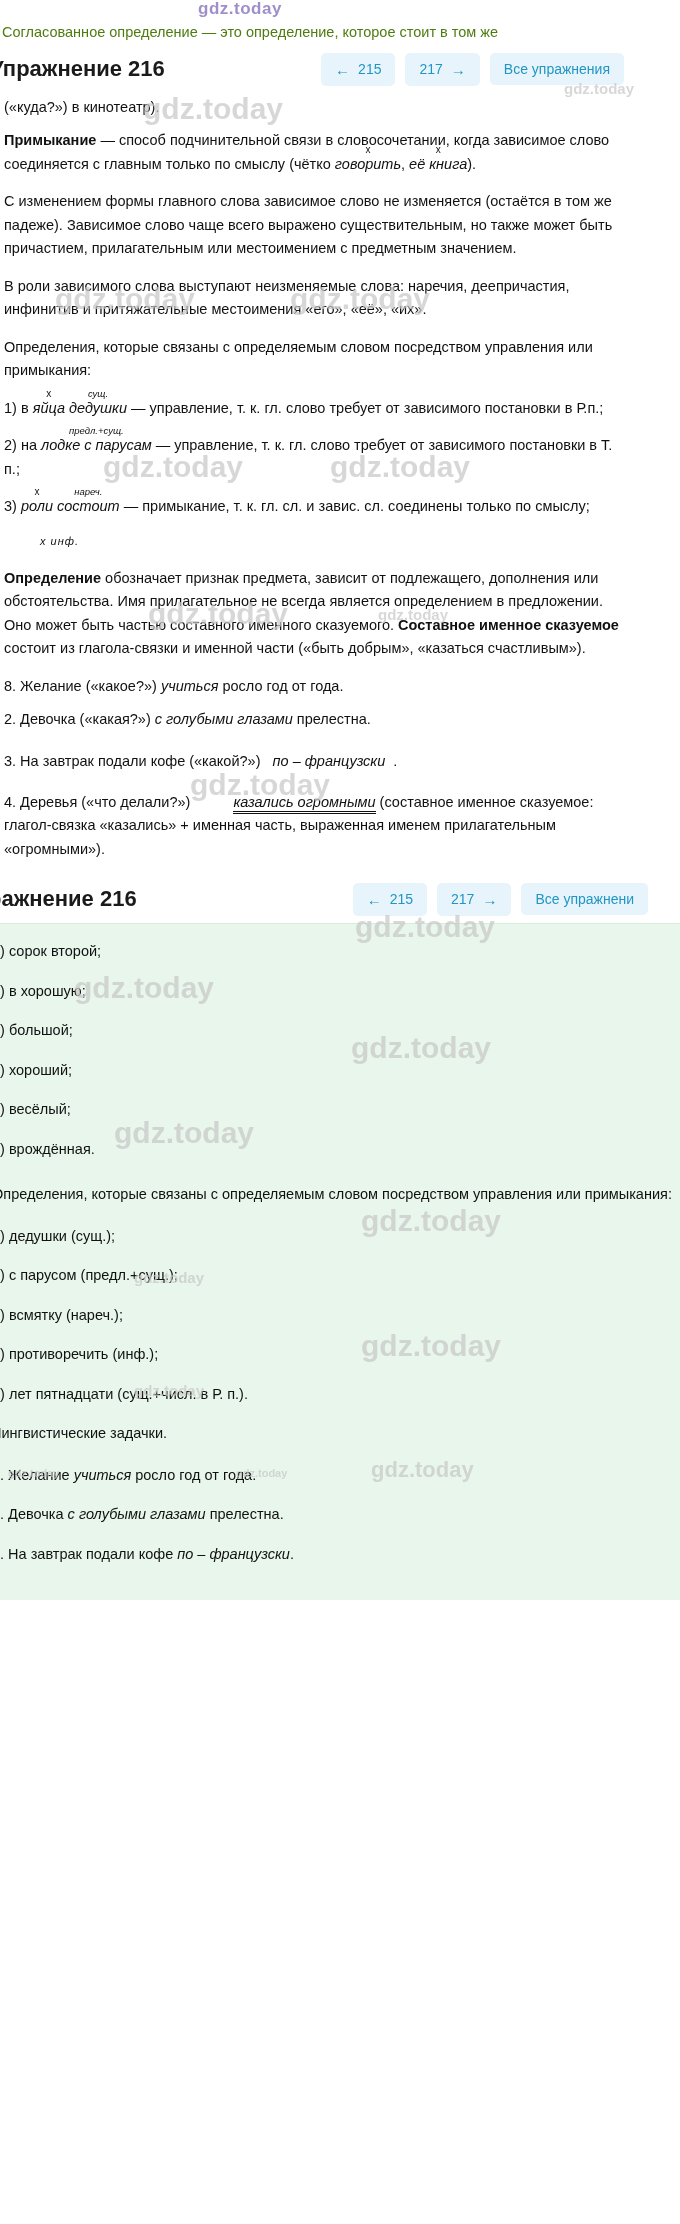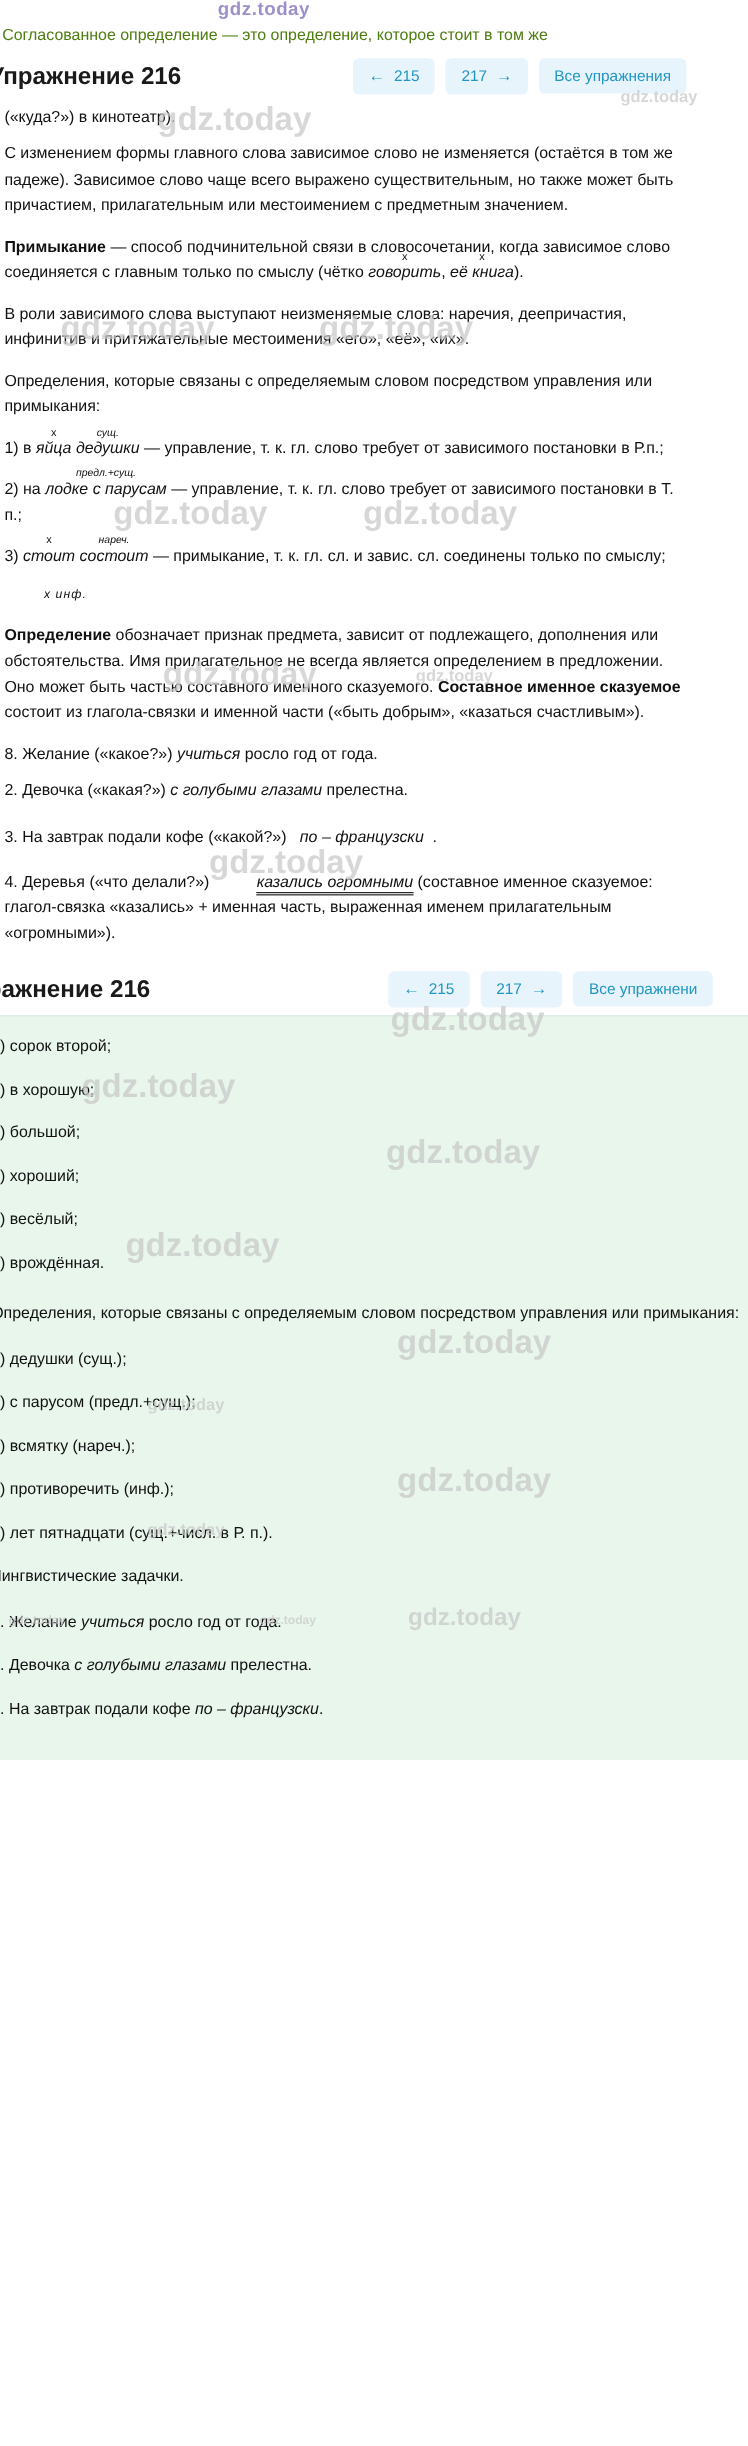--- a/index.html
+++ b/index.html
@@ -190,46 +190,46 @@
     </div>
   </div>
 
   <div class="content">
 
     <p class="tx tight" style="margin-top:4px;">(«куда?») в кинотеатр).</p>
 
     <div class="wm" style="left:143px; top:92px; font-size:30px;">gdz.today</div>
     <div class="wm" style="left:564px; top:80px; font-size:15px;">gdz.today</div>
 
+    <p class="tx">
+      <span class="b">Примыкание</span><span> — способ подчинительной связи в словосочетании, когда зависимое слово соединяется с главным только по смыслу (чётко </span><span class="it xmark">говорить</span><span>, </span><span class="it xmark">её книга</span><span>).</span>
+    </p>
+
     <p class="tx">С изменением формы главного слова зависимое слово не изменяется (остаётся в том же падеже). Зависимое слово чаще всего выражено существительным, но также может быть причастием, прилагательным или местоимением с предметным значением.</p>
-
-    <p class="tx">
-      <span class="b">Примыкание</span><span> — способ подчинительной связи в словосочетании, когда зависимое слово соединяется с главным только по смыслу (чётко </span><span class="it xmark">говорить</span><span>, </span><span class="it xmark">её книга</span><span>).</span>
-    </p>
 
     <div class="wm" style="left:55px; top:282px; font-size:30px;">gdz.today</div>
     <div class="wm" style="left:290px; top:282px; font-size:30px;">gdz.today</div>
 
     <p class="tx">В роли зависимого слова выступают неизменяемые слова: наречия, деепричастия, инфинитив и притяжательные местоимения «его», «её», «их».</p>
 
     <p class="tx">Определения, которые связаны с определяемым словом посредством управления или примыкания:</p>
 
     <p class="tx">
       <span>1) в </span><span class="it xmark">яйца</span>&nbsp;<span class="it tagged" data-tag="сущ.">дедушки</span><span> — управление, т. к. гл. слово требует от зависимого постановки в Р.п.;</span>
     </p>
 
     <div class="wm" style="left:103px; top:450px; font-size:30px;">gdz.today</div>
     <div class="wm" style="left:330px; top:450px; font-size:30px;">gdz.today</div>
 
     <p class="tx">
       <span>2) на </span><span class="it tagged" data-tag="предл.+сущ.">лодке с парусам</span><span> — управление, т. к. гл. слово требует от зависимого постановки в Т. п.;</span>
     </p>
 
     <p class="tx">
-      <span>3) </span><span class="it xmark">стоит</span>&nbsp;<span class="it tagged" data-tag="нареч.">состоит</span><span> — примыкание, т. к. гл. сл. и завис. сл. соединены только по смыслу;</span>
+      <span>3) </span><span class="it xmark">роли</span>&nbsp;<span class="it tagged" data-tag="нареч.">состоит</span><span> — примыкание, т. к. гл. сл. и завис. сл. соединены только по смыслу;</span>
     </p>
 
     <p class="tx" style="font-size:11px; font-style:italic; margin-bottom:16px; letter-spacing:1px; padding-left:36px;">
       <span>x           инф.</span>
     </p>
 
     <div class="wm" style="left:148px; top:597px; font-size:30px;">gdz.today</div>
     <div class="wm" style="left:378px; top:606px; font-size:15px;">gdz.today</div>
 
     <p class="tx">

